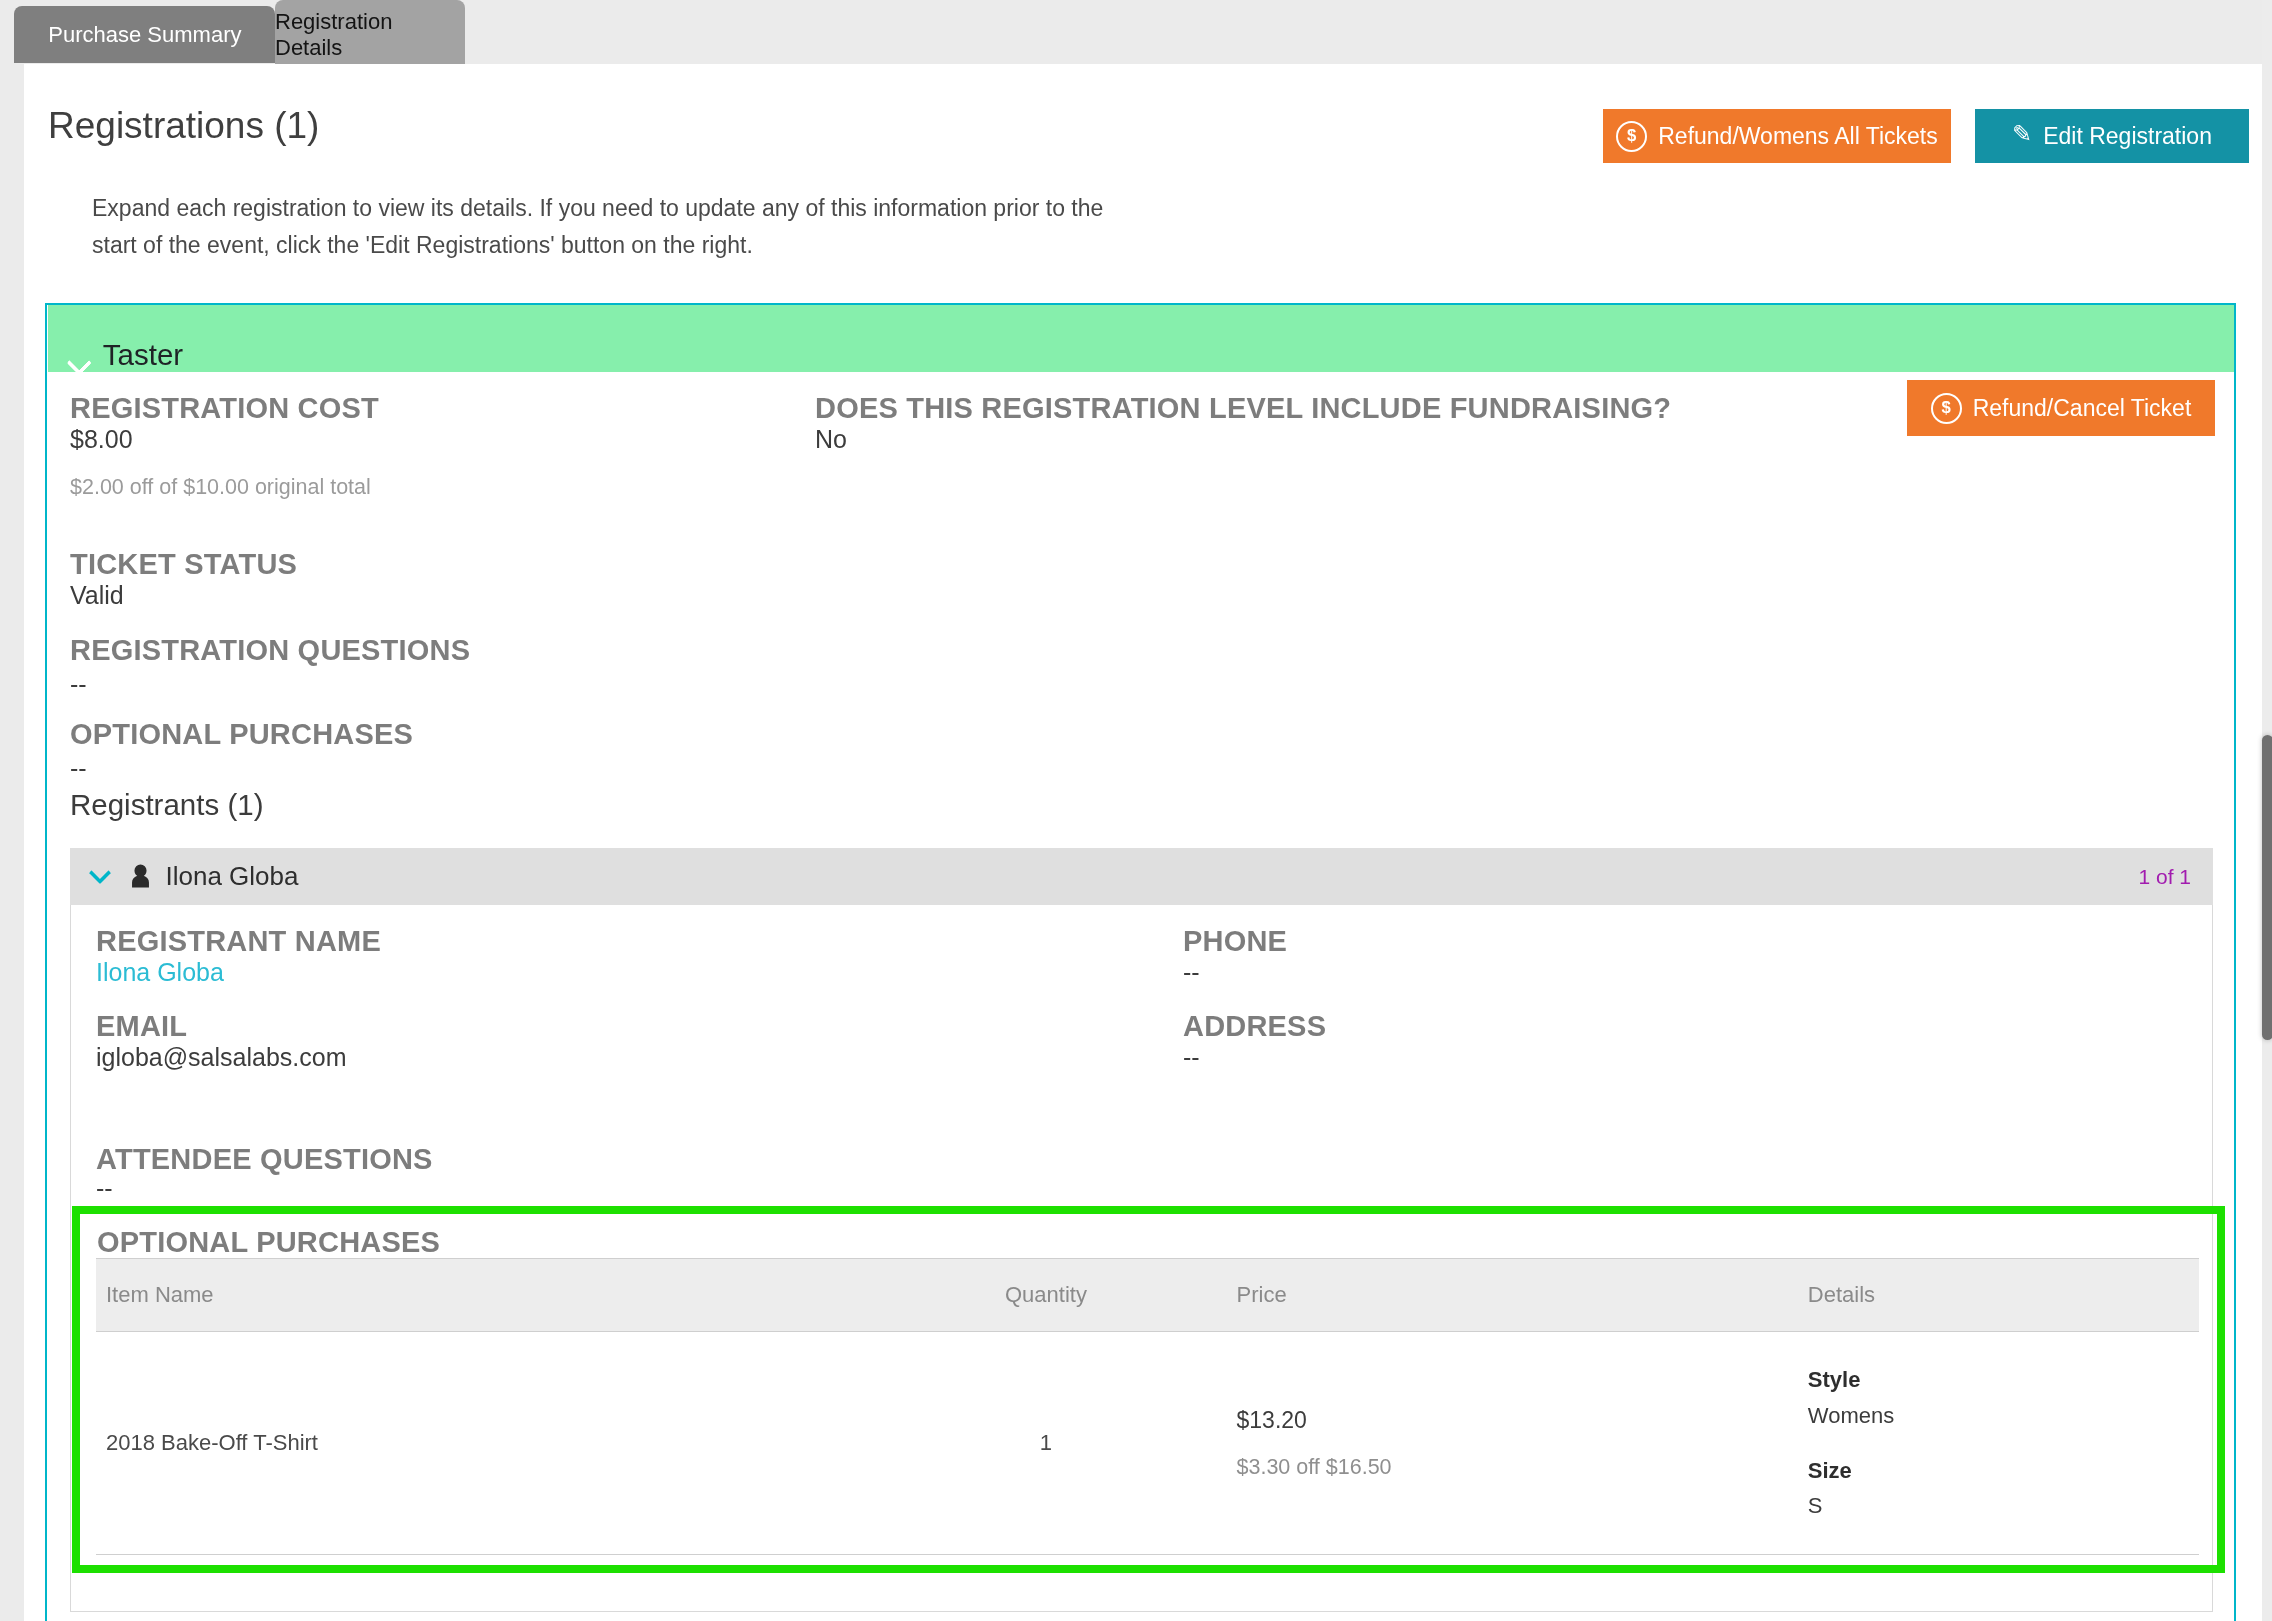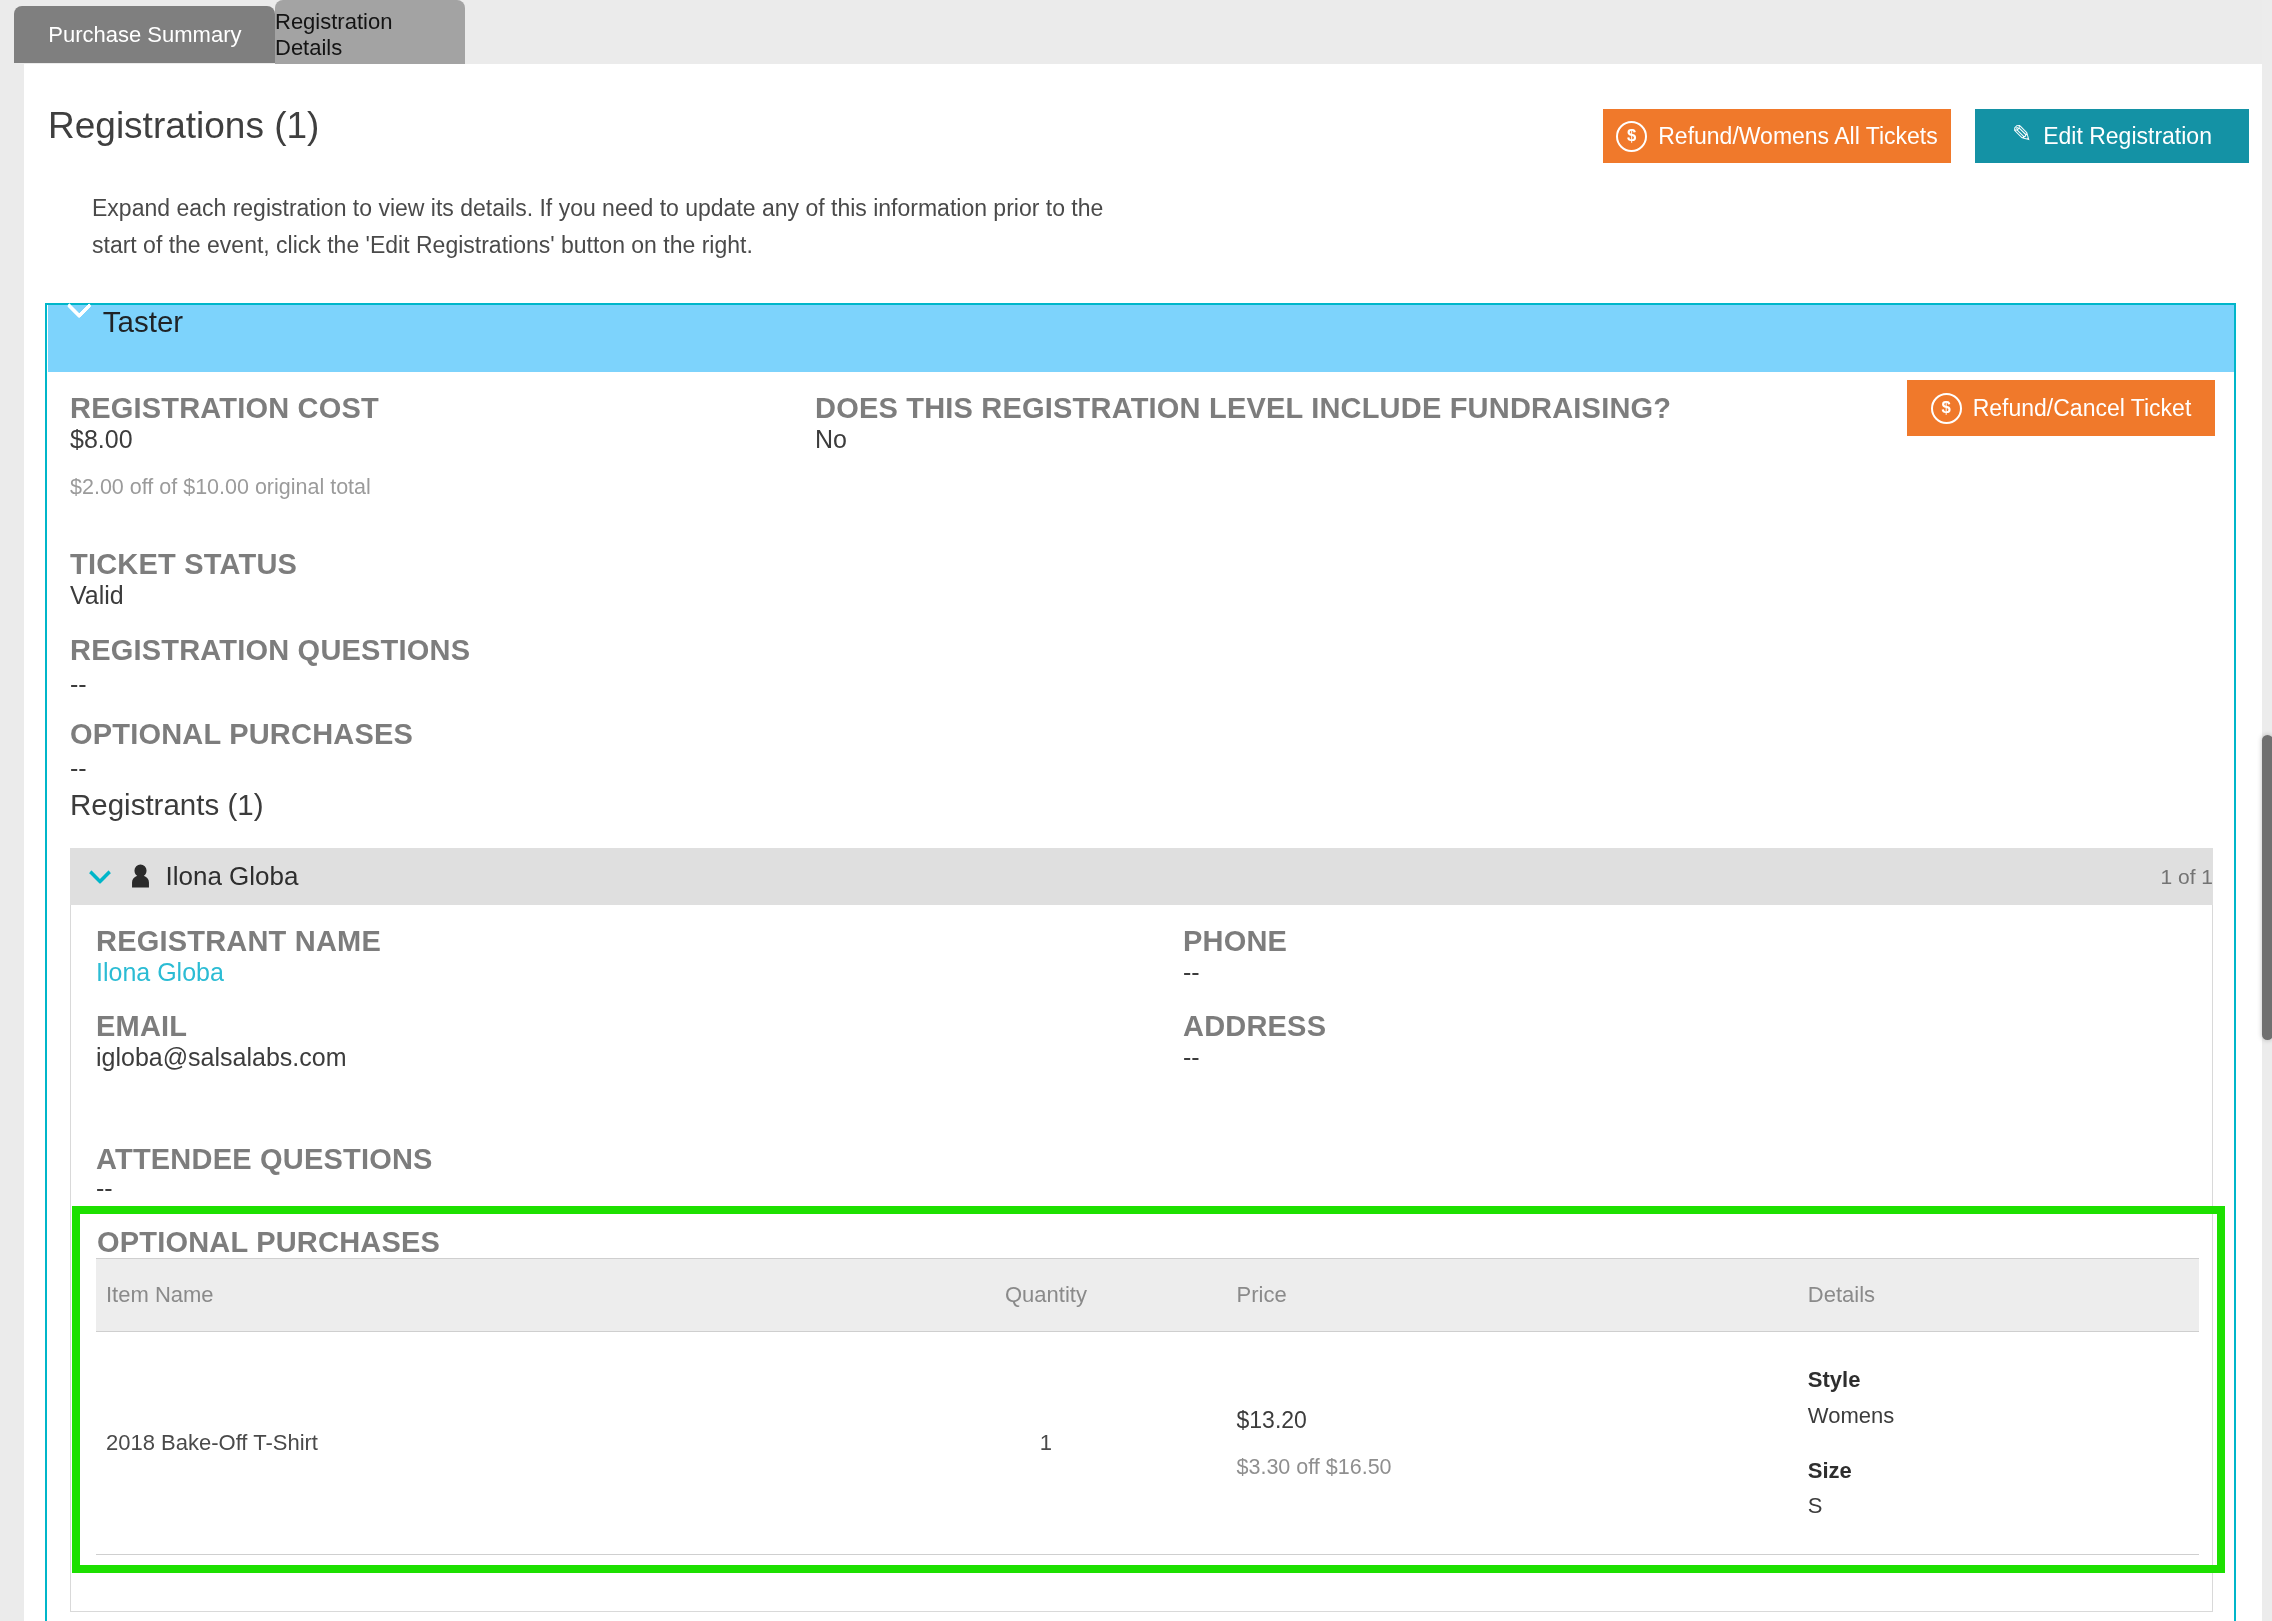--- a/index.html
+++ b/index.html
@@ -28,43 +28,43 @@
   #btn-refund-ticket{left:1907px;top:380px;width:308px;height:56px;}
 
   .refund-ic{display:inline-flex;align-items:center;justify-content:center;
        width:27px;height:27px;border:2.4px solid #fff;border-radius:50%;
        font-size:16.7px;font-weight:bold;line-height:1;}
   .pencil-ic{font-size:24px;line-height:1;transform:translateY(-1.6px);}
 
   
   .section{position:absolute;left:45px;top:303px;width:2191px;height:1356px;
            box-sizing:border-box;border:2.4px solid #00b6c9;background:#fff;}
-  .section-header{position:absolute;left:0;top:0;right:16px;height:67px;background:#7dd3fc;
-           display:flex;align-items:flex-start;}
+  .section-header{position:absolute;left:0;top:0;right:16px;height:67px;background:#86efac;
+           display:flex;align-items:flex-end;}
   .section-title{font-size:29.5px;color:#1f2326;margin-left:14.4px;}
   .chev-white{display:inline-block;width:14.4px;height:14.4px;margin-left:22px;margin-top:-8px;
            border-right:4.8px solid #fff;border-bottom:4.8px solid #fff;border-radius:2.4px;
            transform:rotate(45deg);}
 
   .f-label{position:absolute;font-size:29px;font-weight:bold;color:#7d7d7d;letter-spacing:0.2px;}
   .f-value{position:absolute;font-size:25px;color:#3c3c3c;}
   .f-note{position:absolute;font-size:21.5px;color:#9b9b9b;}
   .sub-title{position:absolute;font-size:29.5px;color:#3c3c3c;}
 
   
   .reg-card{position:absolute;left:70px;top:848px;width:2143px;height:764px;
             box-sizing:border-box;border:1.6px solid #d9d9d9;border-top:none;background:#fff;}
   .reg-header{position:absolute;left:70px;top:848px;width:2143px;height:57px;background:#dfdfdf;
             box-sizing:border-box;display:flex;align-items:center;}
   .chev-teal{display:inline-block;width:12px;height:12px;margin-left:22px;margin-top:-6.4px;
             border-right:4px solid #00b6c9;border-bottom:4px solid #00b6c9;border-radius:1.6px;
             transform:rotate(45deg);}
   .person-ic{margin-left:17.5px;display:inline-flex;}
   .reg-name{font-size:26px;color:#2e2e2e;margin-left:11px;}
-  .reg-pager{margin-left:auto;font-size:21px;color:#737373;}
+  .reg-pager{margin-left:auto;margin-right:22px;font-size:21px;color:#a21caf;}
   .link{color:#2bbcd4;}
 
   
   .green-box{position:absolute;left:72px;top:1206px;width:2153px;height:367px;
              box-sizing:border-box;border:8.8px solid #1de000;z-index:5;}
 
   
   .purchases{position:absolute;left:96px;top:1258px;width:2103px;border-collapse:collapse;
              font-size:22px;}
   .purchases th{background:#ededed;height:70px;font-weight:normal;color:#8a8a8a;text-align:left;}

